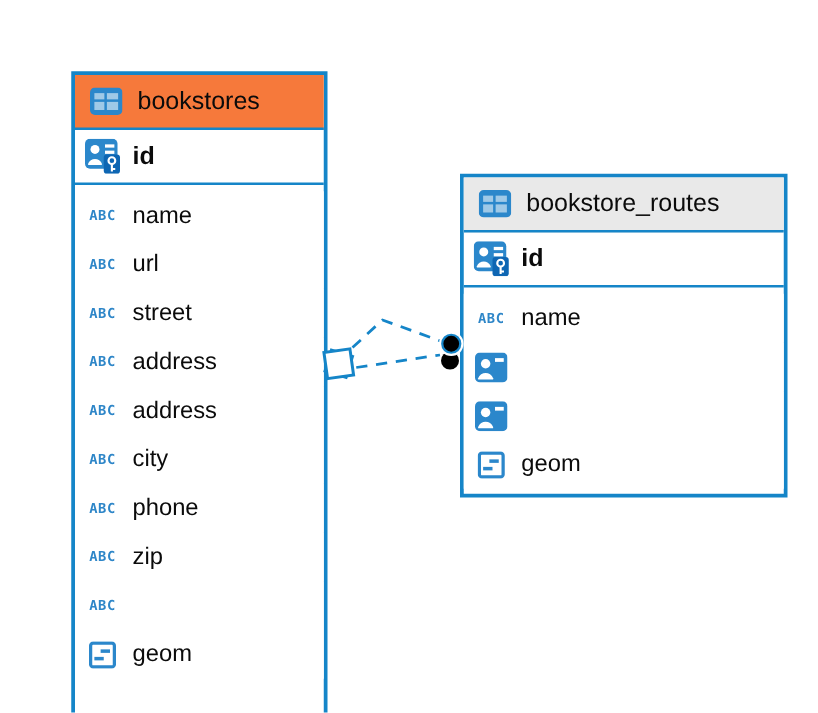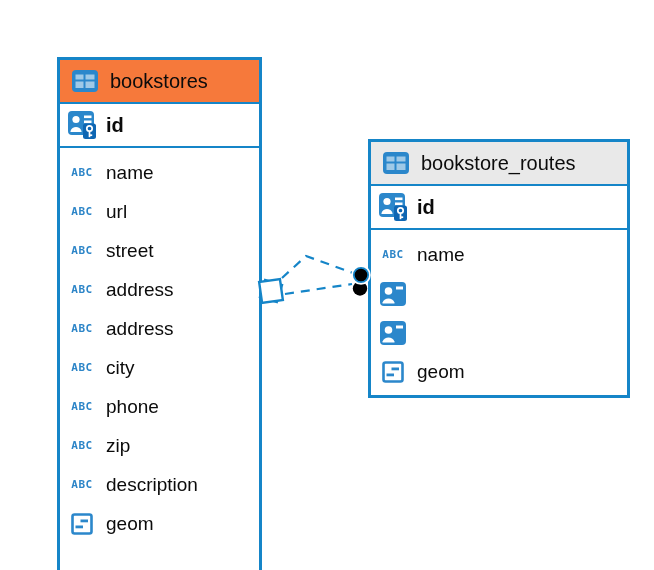--- a/index.html
+++ b/index.html
@@ -150,21 +150,20 @@
       <div class="col-row">
         <span class="icon-box">
             <span class="abc-glyph">ABC</span>
           </span>
         <span>zip</span>
       </div>
       <div class="col-row">
         <span class="icon-box">
             <span class="abc-glyph">ABC</span>
           </span>
-        <span>description</span>
       </div>
       <div class="col-row">
         <span class="icon-box">
           <svg class="ic" width="22" height="22">
               <use href="#sym-geom"></use>
             </svg>
         </span>
         <span>geom</span>
       </div>
     </div>

